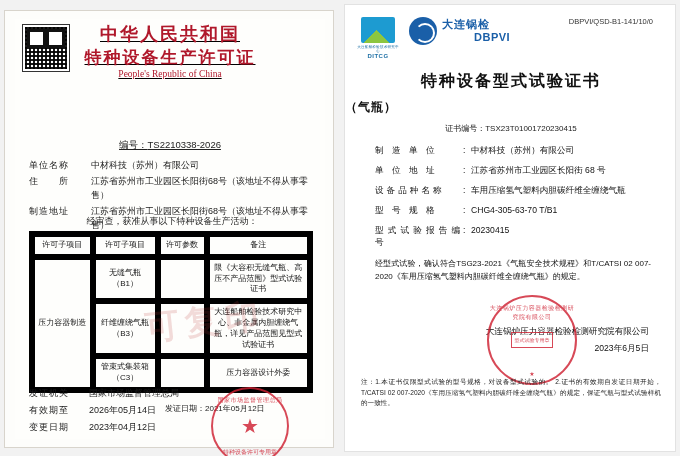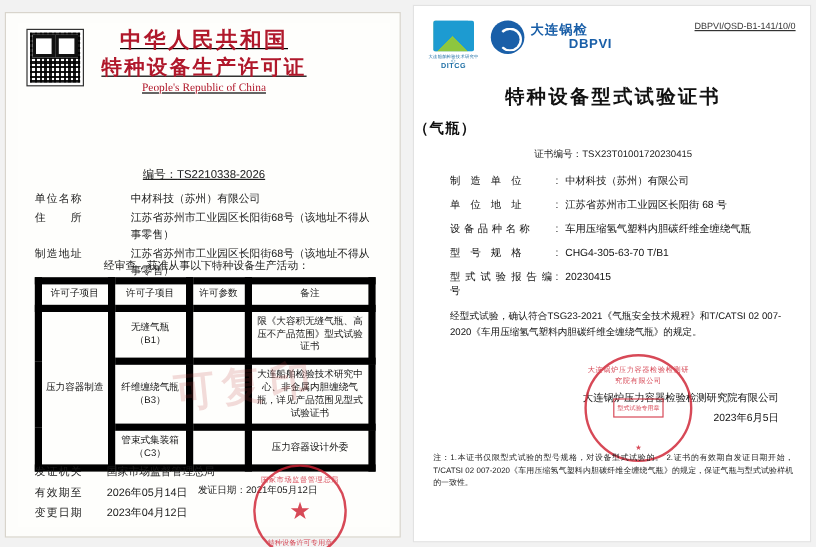--- a/index.html
+++ b/index.html
@@ -79,21 +79,21 @@
     left: 0; top: 120px; width: 310px;
     text-align: center;
     font-size: 9.5px; color: #222; text-decoration: underline;
   }
   .lc-fields {
     position: absolute;
     left: 14px; top: 140px; width: 286px;
     font-size: 9px; color: #1b1b1b;
     line-height: 1.55;
   }
-  .lc-field { display: flex; margin-bottom: 2px; gap: 18px; }
+  .lc-field { display: flex; margin-bottom: 2px; }
   .lc-f-label { width: 62px; flex: none; letter-spacing: 1px; }
   .lc-f-val { flex: 1; }
   .lc-activity {
     position: absolute;
     left: 14px; top: 196px; width: 286px;
     font-size: 9px; color: #1b1b1b;
     text-align: center;
   }
 
   table.lc-table {
@@ -172,24 +172,23 @@
   
   .cert-right {
     position: absolute;
     left: 344px; top: 4px;
     width: 332px; height: 448px;
     background: #ffffff;
     border: 1px solid #e2e2e2;
   }
   .rc-topcode {
     position: absolute;
-    right: 12px; top: 12px;
+    right: 22px; top: 12px;
     font-size: 7.5px; color: #333;
     font-family: "Liberation Sans", sans-serif;
-    text-decoration: underline;
   }
   .rc-logos {
     position: absolute;
     left: 12px; top: 12px;
     display: flex; align-items: flex-start; gap: 10px;
   }
   .logo-ditcg {
     width: 42px;
   }
   .logo-ditcg .mark {

